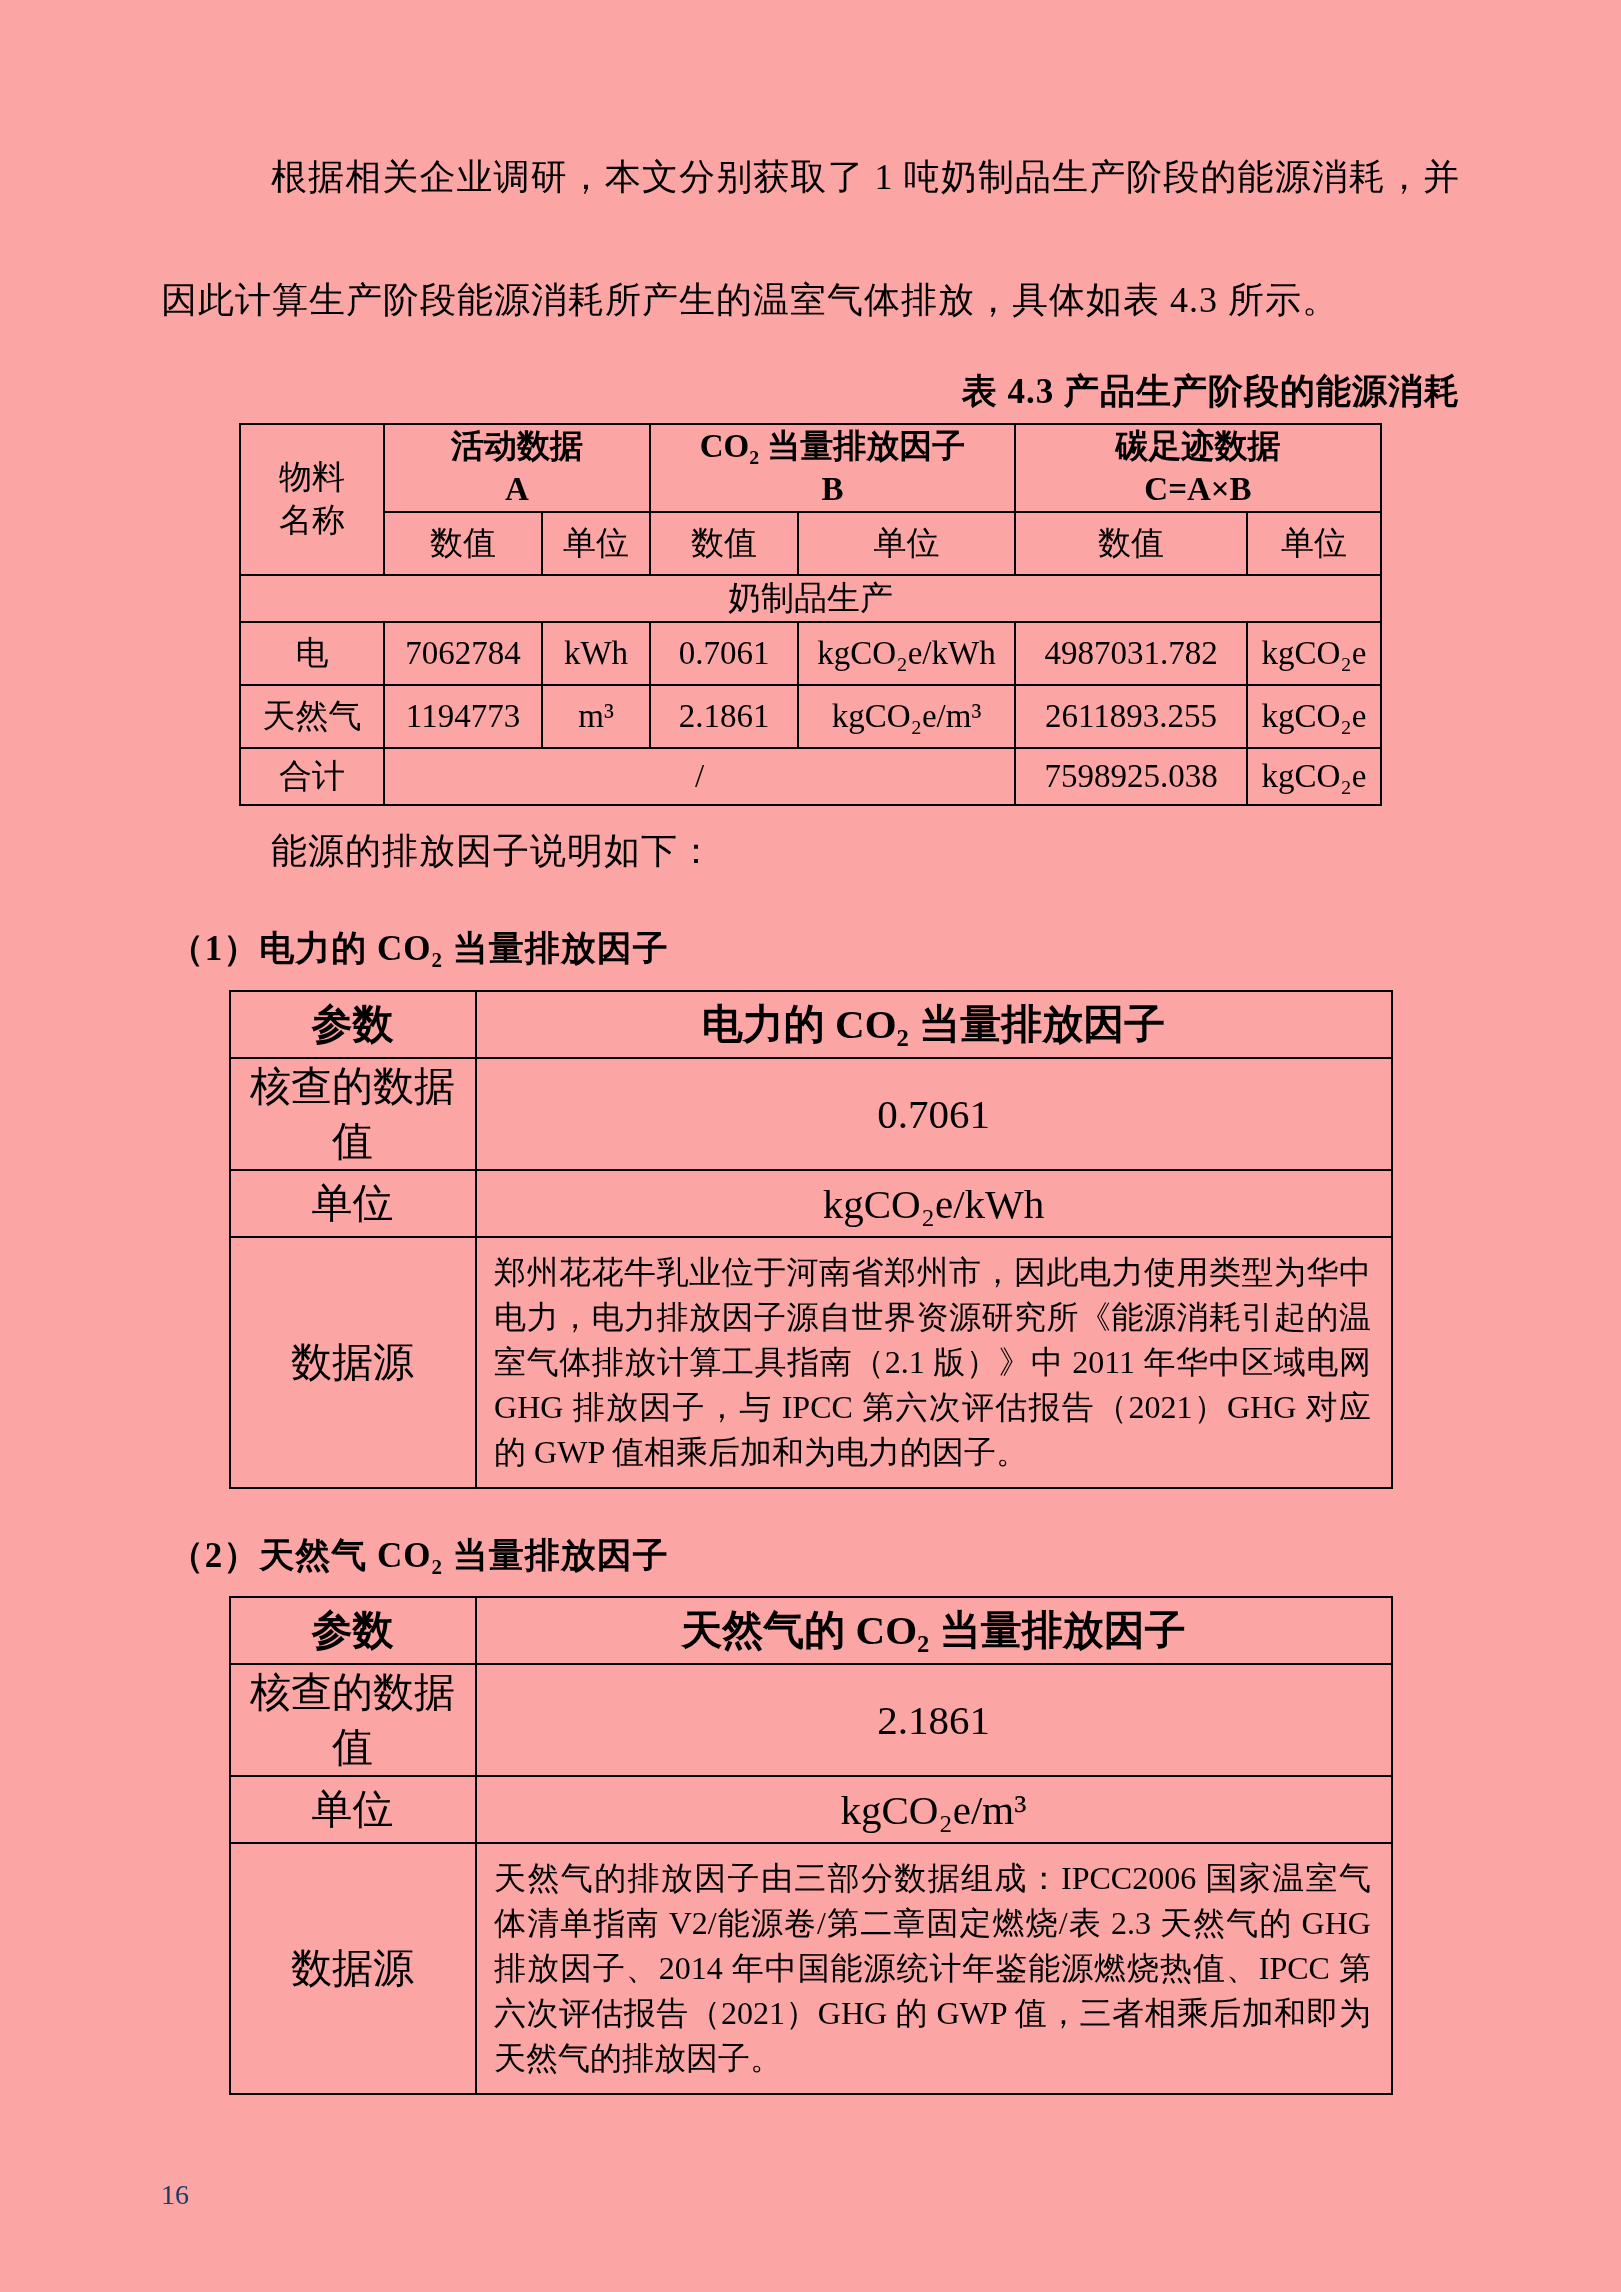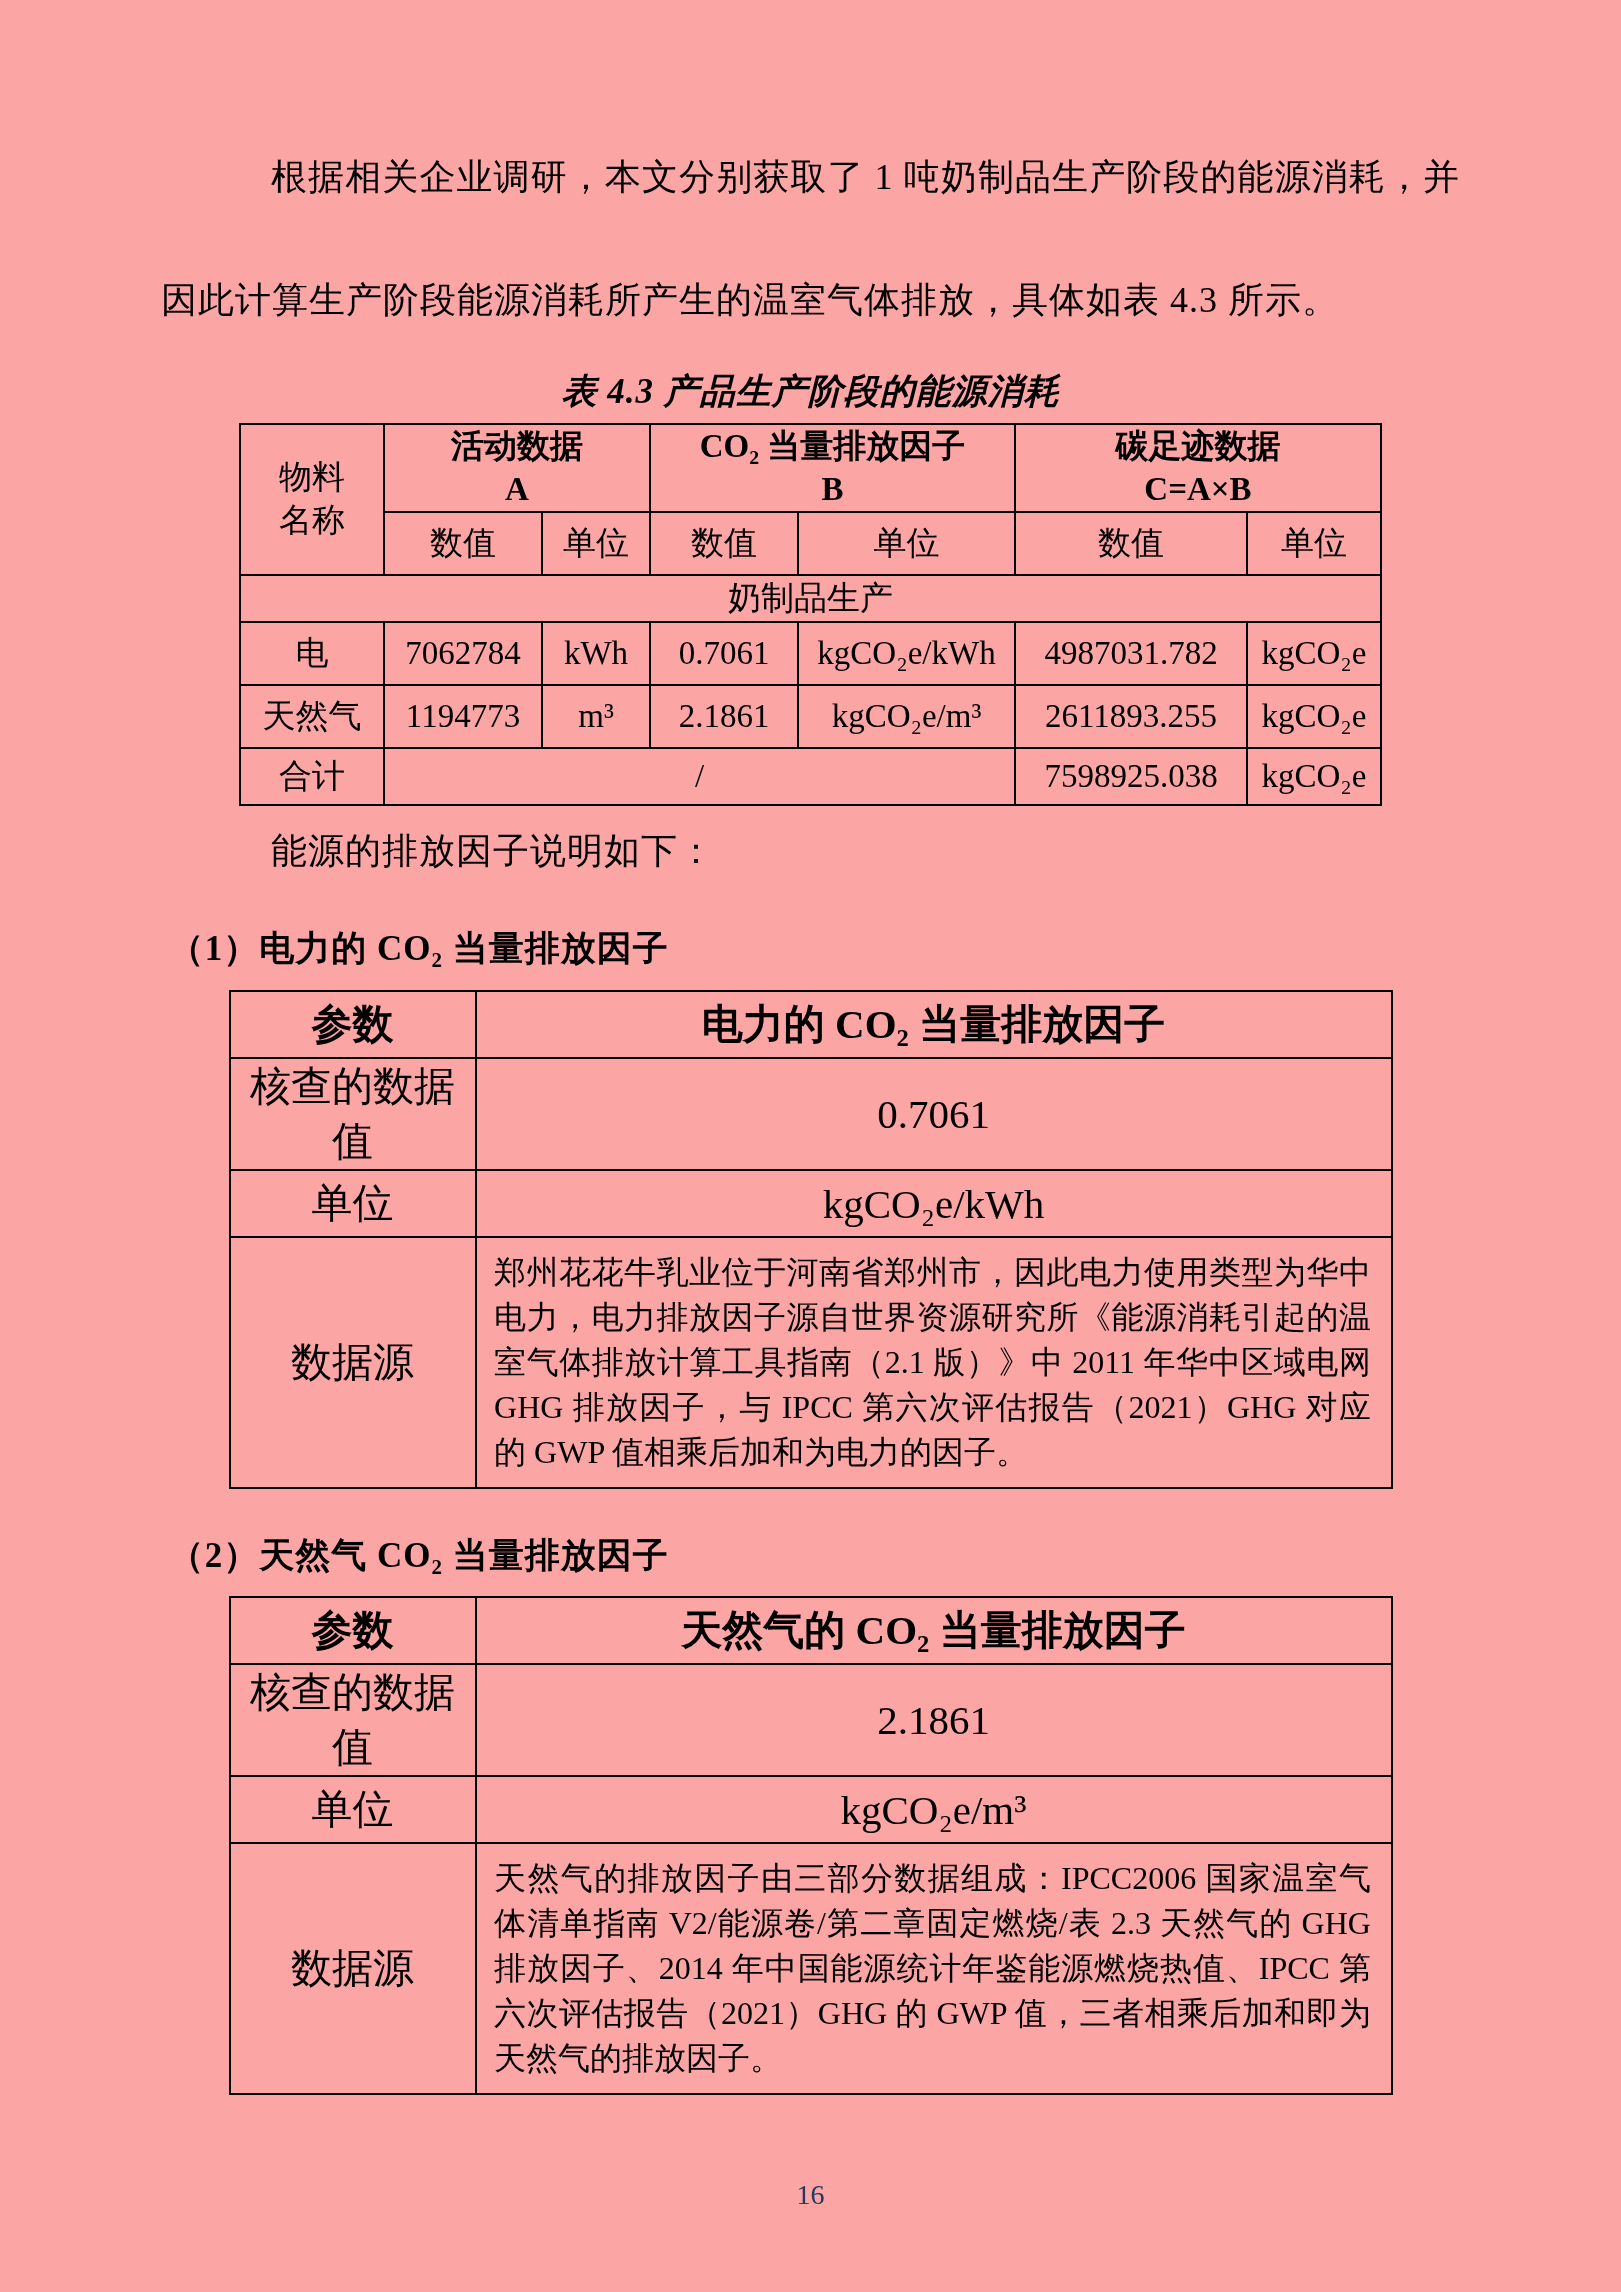--- a/index.html
+++ b/index.html
@@ -18,26 +18,25 @@
     margin:0;
     font-size:36px;
     line-height:123px;
     text-indent:110px;
     text-align:justify;
     letter-spacing:1px;
   }
   
   .table-title {
     margin-top:3.9px;
-    text-align:center;
+    text-align:right;
     font-size:35px;
     font-weight:bold;
     line-height:51px;
     letter-spacing:1px;
-    font-style:italic;
   }
   table { border-collapse:collapse; table-layout:fixed; }
   
   .energy-table { width:1141px; margin:5.9px auto 0 auto; }
   .energy-table td {
     border:2px solid #000;
     text-align:center;
     vertical-align:middle;
     font-size:33px;
     padding:0 3.9px;
@@ -86,21 +85,21 @@
   .param-table tr.phead td { font-weight:bold; }
   .param-table td.source {
     text-align:justify;
     font-size:32px;
     line-height:45px;
     padding:11.8px 19.6px 11.8px 17.6px;
   }
   
   .page-number {
     margin-top:84px;
-    text-align:center;
+    text-align:left;
     font-size:28px;
     color:#1f3864;
   }
 </style>
 </head>
 <body>
 
 <div class="page">
 
   <p class="intro">根据相关企业调研，本文分别获取了 1 吨奶制品生产阶段的能源消耗，并因此计算生产阶段能源消耗所产生的温室气体排放，具体如表 4.3 所示。</p>

